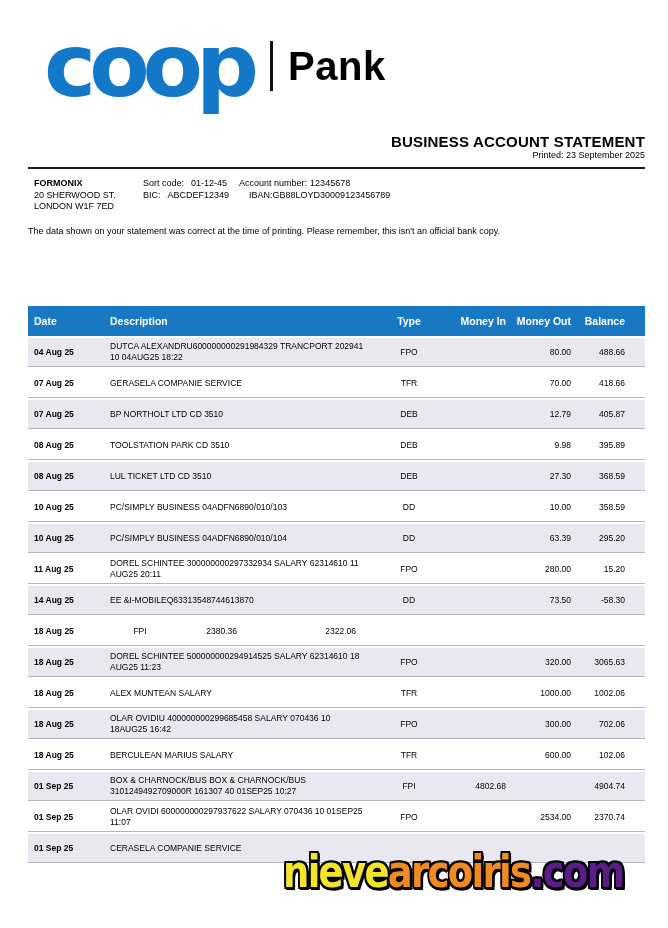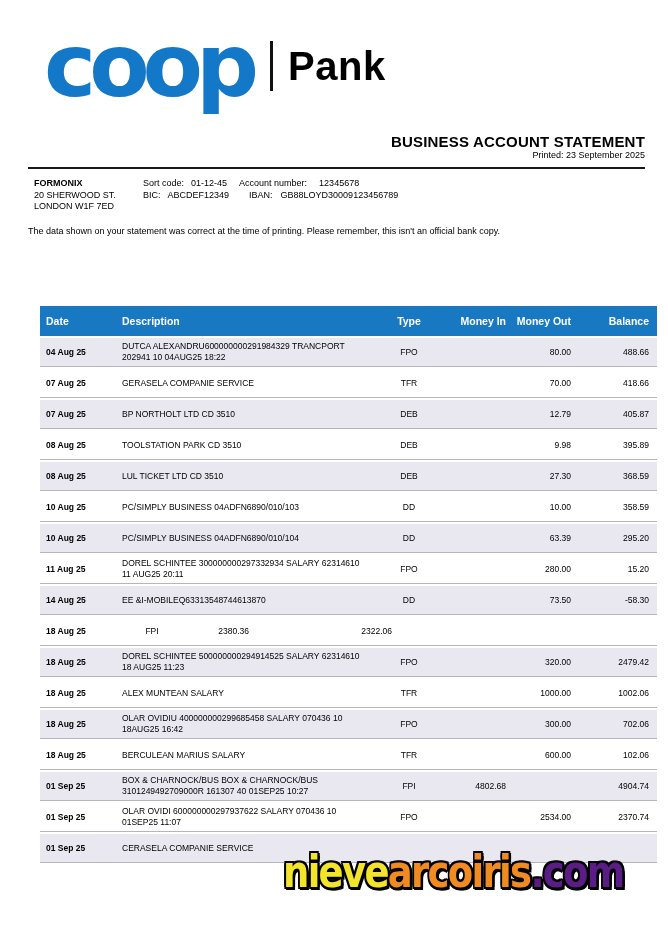--- a/index.html
+++ b/index.html
@@ -34,32 +34,32 @@
   .account-row { position:absolute; left:34px; top:178px; display:flex; font-size:9px; line-height:11.5px; }
   .acct-left { width:109px; }
   .acct-left .name { font-weight:bold; }
   .acct-line span { margin-right:7px; }
   .acct-line span:last-child { margin-right:0; }
 
   .disclaimer { position:absolute; left:28px; right:28px; top:226px; font-size:9px; }
   .contact    { position:absolute; left:28px; right:28px; top:267px; font-size:9px; }
 
   
-  .table { position:absolute; left:40px; top:306px; width:617px; }
+  .table { position:absolute; left:28px; top:306px; width:617px; }
   .thead {
     display:flex; align-items:center; height:30px;
     background:var(--table-header-bg); color:#fff;
     font-weight:bold; font-size:10.5px;
   }
   .c-date { width:82px; padding-left:6px; box-sizing:border-box; }
   .c-desc { flex:1; padding-right:10px; box-sizing:border-box; }
   .c-type { width:60px; text-align:center; }
   .c-in   { width:67px; text-align:right; }
   .c-out  { width:65px; text-align:right; }
-  .c-bal  { width:86px; text-align:right; padding-right:8px; box-sizing:border-box; }
+  .c-bal  { width:74px; text-align:right; padding-right:20px; box-sizing:border-box; }
 
   .tbody { margin-top:2px; }
   .row {
     display:flex; align-items:center; box-sizing:border-box;
     min-height:29px; padding:3px 0; font-size:8.5px;
     border-bottom:1px solid #b5b5bd; margin-bottom:2px;
   }
   .row:nth-child(odd) { background:var(--row-alt-bg); }
   .row .c-date { font-weight:bold; }
   .row .c-desc { line-height:11px; }
@@ -97,24 +97,24 @@
   </div>
 
   <div class="account-row">
     <div class="acct-left">
       <div class="name">FORMONIX</div>
       <div>20 SHERWOOD ST.</div>
       <div>LONDON W1F 7ED</div>
     </div>
     <div class="acct-right">
       <div class="acct-line">
-        <span>Sort code:</span><span>01-12-45</span><span style="margin-left:5px; margin-right:12px;">Account number:</span><span>12345678</span>
+        <span>Sort code:</span><span>01-12-45</span><span style="margin-left:5px; margin-right:3px;">Account number:</span><span>12345678</span>
       </div>
       <div class="acct-line">
-        <span>BIC:</span><span>ABCDEF12349</span><span style="margin-left:5px; margin-right:8px;padding-left:8px;">IBAN:</span><span>GB88LOYD30009123456789</span>
+        <span>BIC:</span><span>ABCDEF12349</span><span style="margin-left:5px; margin-right:0;padding-left:8px;">IBAN:</span><span>GB88LOYD30009123456789</span>
       </div>
     </div>
   </div>
 
   <div class="disclaimer">The data shown on your statement was correct at the time of printing. Please remember, this isn't an official bank copy.</div>
 
   <div class="table">
     <div class="thead">
       <div class="c-date">Date</div>
       <div class="c-desc">Description</div>
@@ -202,21 +202,21 @@
       <div class="c-in">2380.36</div>
       <div class="c-out"></div>
       <div class="c-bal">2322.06</div>
     </div>
         <div class="row">
       <div class="c-date">18 Aug 25</div>
       <div class="c-desc">DOREL SCHINTEE 500000000294914525 SALARY 62314610 18 AUG25 11:23</div>
       <div class="c-type">FPO</div>
       <div class="c-in"></div>
       <div class="c-out">320.00</div>
-      <div class="c-bal">2479.42</div>
+      <div class="c-bal">3065.63</div>
     </div>
         <div class="row">
       <div class="c-date">18 Aug 25</div>
       <div class="c-desc">ALEX MUNTEAN SALARY</div>
       <div class="c-type">TFR</div>
       <div class="c-in"></div>
       <div class="c-out">1000.00</div>
       <div class="c-bal">1002.06</div>
     </div>
         <div class="row">

